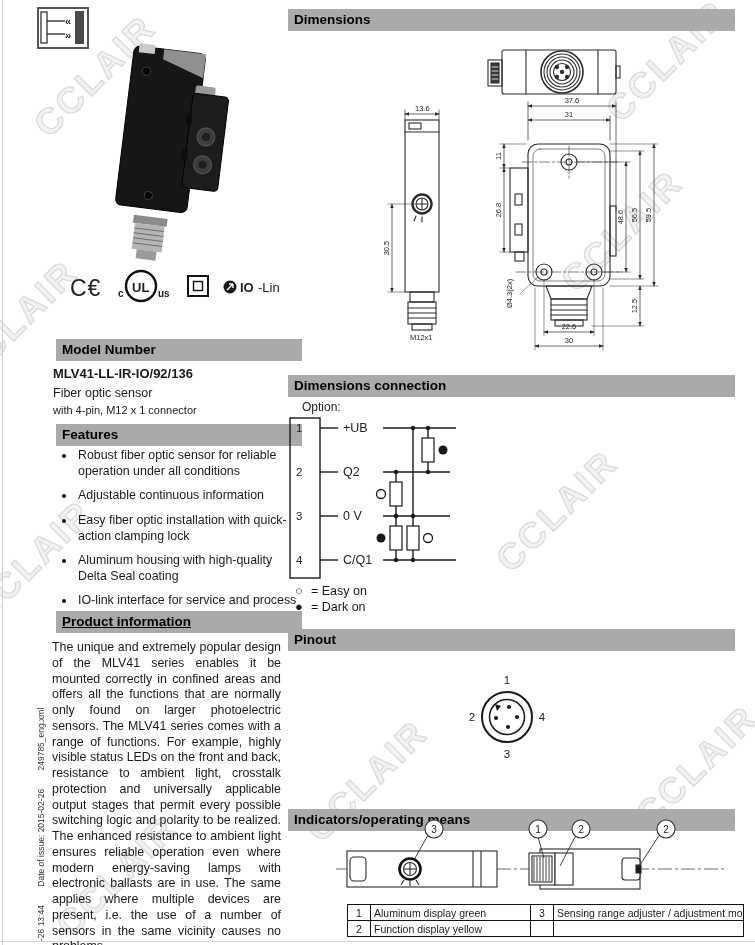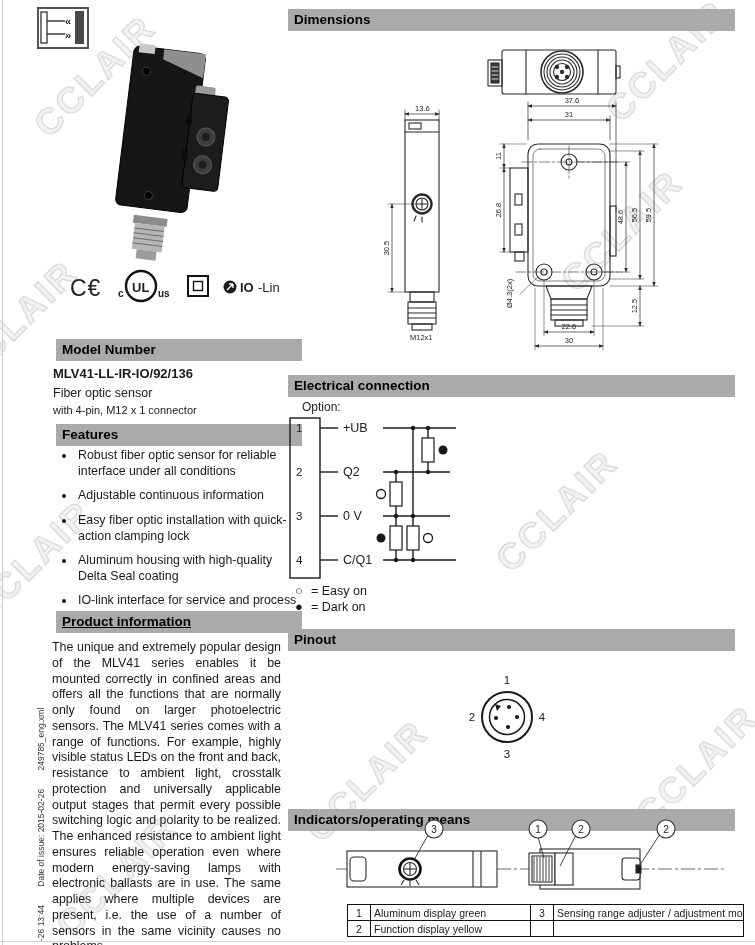--- a/index.html
+++ b/index.html
@@ -124,21 +124,21 @@
     </svg>
   </div>
 
   <div class="bar bar-left" style="top:339px;">Model Number</div>
   <div class="t-bold" style="left:53px;top:366px;">MLV41-LL-IR-IO/92/136</div>
   <div class="t-med" style="left:53px;top:386px;">Fiber optic sensor</div>
   <div class="t-small" style="left:53px;top:404px;">with 4-pin, M12 x 1 connector</div>
 
   <div class="bar bar-left" style="top:424px;">Features</div>
   <ul class="features">
-    <li>Robust fiber optic sensor for reliable interface under all conditions</li>
+    <li>Robust fiber optic sensor for reliable operation under all conditions</li>
     <li>Adjustable continuous information</li>
     <li>Easy fiber optic installation with quick-action clamping lock</li>
     <li>Aluminum housing with high-quality Delta Seal coating</li>
     <li>IO-link interface for service and process data</li>
   </ul>
 
   <div class="bar bar-left" style="top:611px;text-decoration:underline;">Product information</div>
   <div class="para">The unique and extremely popular design of the MLV41 series enables it be mounted correctly in confined areas and offers all the functions that are normally only found on larger photoelectric sensors. The MLV41 series comes with a range of functions. For example, highly visible status LEDs on the front and back, resistance to ambient light, crosstalk protection and universally applicable output stages that permit every possible switching logic and polarity to be realized. The enhanced resistance to ambient light ensures reliable operation even where modern energy-saving lamps with electronic ballasts are in use. The same applies where multiple devices are present, i.e. the use of a number of sensors in the same vicinity causes no problems.</div>
 
   <div class="bar bar-right" style="top:9px;">Dimensions</div>
@@ -264,21 +264,21 @@
         <text x="349" y="179" transform="rotate(-90 349 179)" text-anchor="middle">56.5</text>
         <text x="363" y="179" transform="rotate(-90 363 179)" text-anchor="middle">59.5</text>
         <text x="349" y="270" transform="rotate(-90 349 270)" text-anchor="middle">12.5</text>
         <text x="224" y="272" transform="rotate(-90 224 272)">Ø4.3(2x)</text>
         <text x="281" y="293" text-anchor="middle">22.6</text>
         <text x="281" y="307" text-anchor="middle">30</text>
       </g>
     </svg>
   </div>
 
-  <div class="bar bar-right" style="top:375px;">Electrical connection</div>
+  <div class="bar bar-right" style="top:375px;">Dimensions connection</div>
   <div style="position:absolute;left:288px;top:400px;width:447px;height:182px;">
     <svg width="447" height="182" viewBox="0 0 447 182">
       <text x="14" y="11" font-size="12">Option:</text>
       <g fill="none" stroke="#1a1a1a" stroke-width="1.4">
         <rect x="2" y="18" width="30" height="160"></rect>
         <line x1="32" y1="28" x2="50" y2="28"></line>
           <line x1="32" y1="72" x2="50" y2="72"></line>
         <line x1="32" y1="116" x2="50" y2="116"></line>
           <line x1="32" y1="160" x2="50" y2="160"></line>
         <line x1="95" y1="28" x2="168" y2="28"></line>

